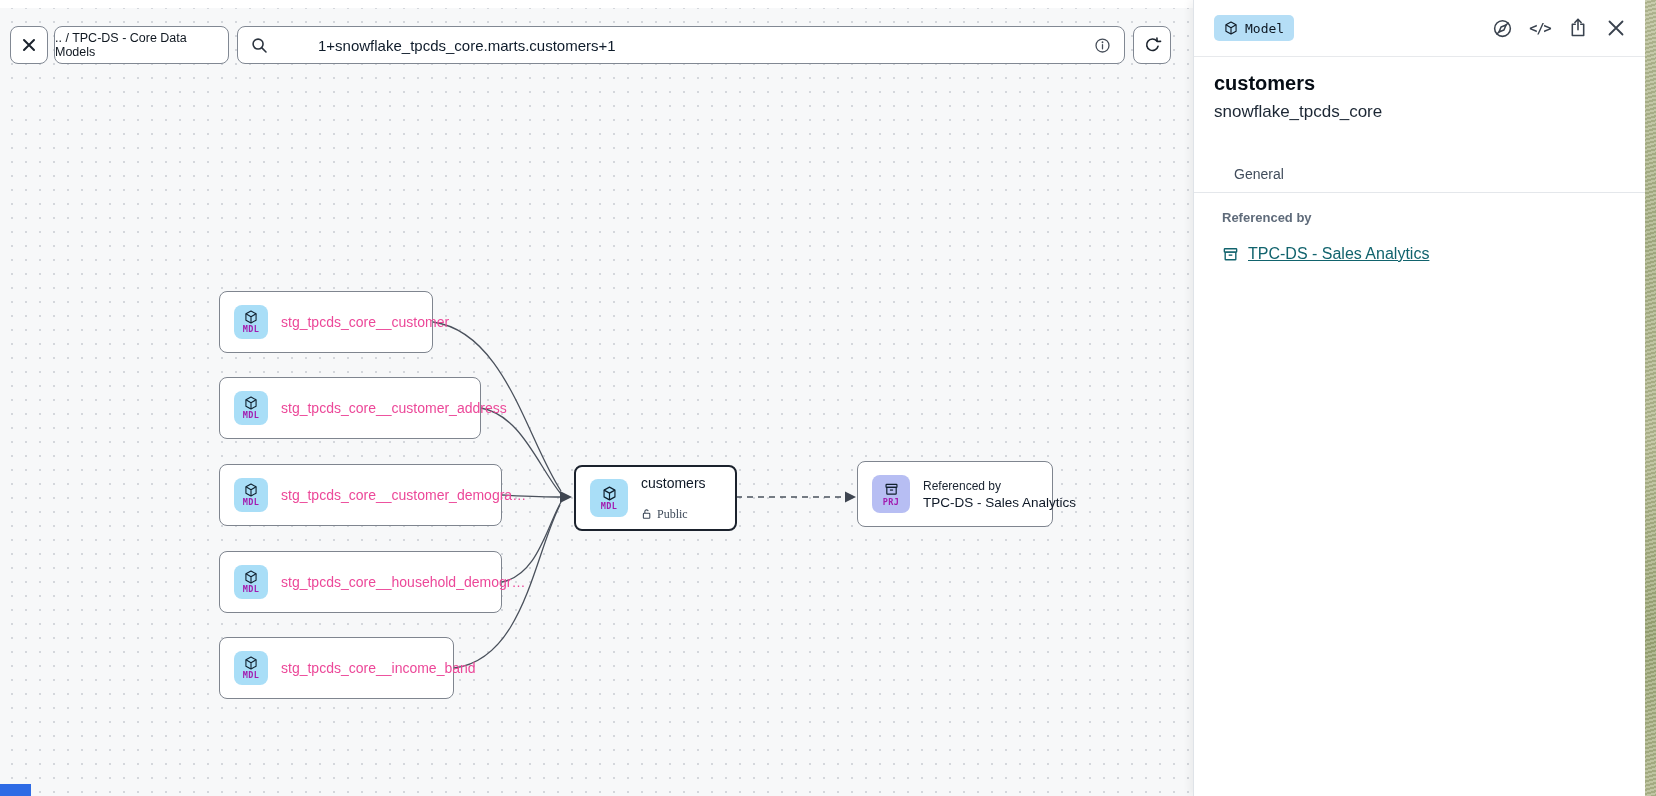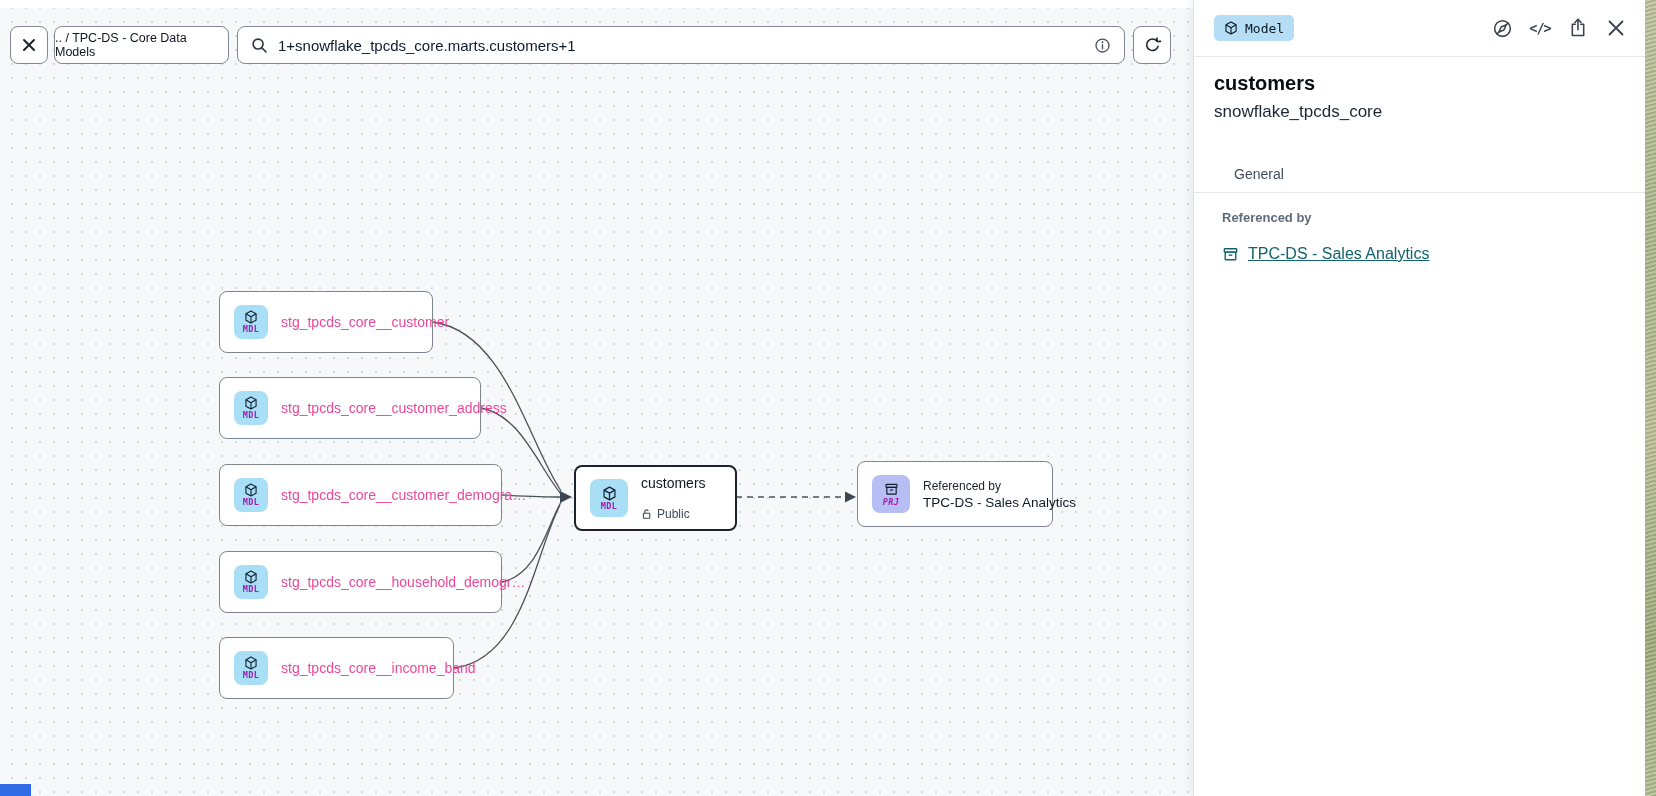--- a/index.html
+++ b/index.html
@@ -15,40 +15,40 @@
 
   
   .tool-btn { position:absolute; top:18px; height:38px; background:#fff;
               border:1.6px solid #818893; border-radius:8px; display:flex;
               align-items:center; justify-content:center; color:#1b232d; cursor:pointer; }
   #btn-close-canvas { left:10px; width:38px; }
   #breadcrumb { left:54px; width:175px; font-size:12.5px; font-weight:500; color:#0f1720; }
   #searchbox { position:absolute; left:237px; top:18px; width:888px; height:38px; background:#fff;
                border:1.6px solid #818893; border-radius:8px; display:flex; align-items:center;
                padding:0 12px; gap:9px; }
-  #searchbox .q { flex:1; font-size:15px; color:#0e1b2a; white-space:nowrap; overflow:hidden; }
+  #searchbox .q { flex:1; font-size:15px; color:#0e1b2a; white-space:nowrap; overflow:hidden;margin-left:40px; }
   #btn-refresh { left:1133px; width:38px; }
   .icn { display:inline-flex; align-items:center; justify-content:center; }
   svg { display:block; }
 
   
   .node { position:absolute; background:#fff; border:1.4px solid #7f858f; border-radius:8px;
           display:flex; align-items:center; padding:0 14px; gap:13px; cursor:pointer; }
   .node.upstream { height:62px; }
   .badge-sq { border-radius:8px; display:flex; flex-direction:column; align-items:center;
               justify-content:center; color:#a21caf; flex:0 0 auto; }
   .badge-sq .t { font-family:"DejaVu Sans Mono", monospace; font-size:8.5px; font-weight:700;
                  letter-spacing:.3px; margin-top:0px; }
   .mdl { background:#a9def7; width:34px; height:34px; }
-  .prj { background:#b7bef3; width:38px; height:38px;font-style:italic; }
+  .prj { background:#b7bef3; width:38px; height:38px; }
   .node .lbl { font-size:14px; color:#ec4899; white-space:nowrap; }
   #node-customers { left:574px; top:457px; width:163px; height:66px; border:2px solid #1b222d; }
   #node-customers .mdl { width:38px; height:38px; }
   #node-customers .ttl { font-size:14px; color:#0e1826; }
-  .pub-row { display:flex; align-items:center; gap:5px; margin-top:16px; font-size:12px; color:#3e4a59; }
+  .pub-row { display:flex; align-items:center; gap:5px; margin-top:16px; font-size:12px; color:#3e4a59;font-family:Liberation Serif, serif; }
   #node-project { left:857px; top:453px; width:196px; height:66px; }
   #node-project .kick { font-size:12px; color:#18222f; }
   #node-project .ttl { font-size:13.5px; color:#0e1826; margin-top:2px; white-space:nowrap; }
 
   #edges { position:absolute; left:0; top:0; pointer-events:none; }
 
   
   #panel { position:absolute; left:1193px; top:0; width:452px; height:796px; background:#fff;
            border-left:1px solid #dfe3e8; box-shadow:-3px 0 8px rgba(0,0,0,.06); }
   #panel-header { position:absolute; left:0; top:0; width:100%; height:57px;

